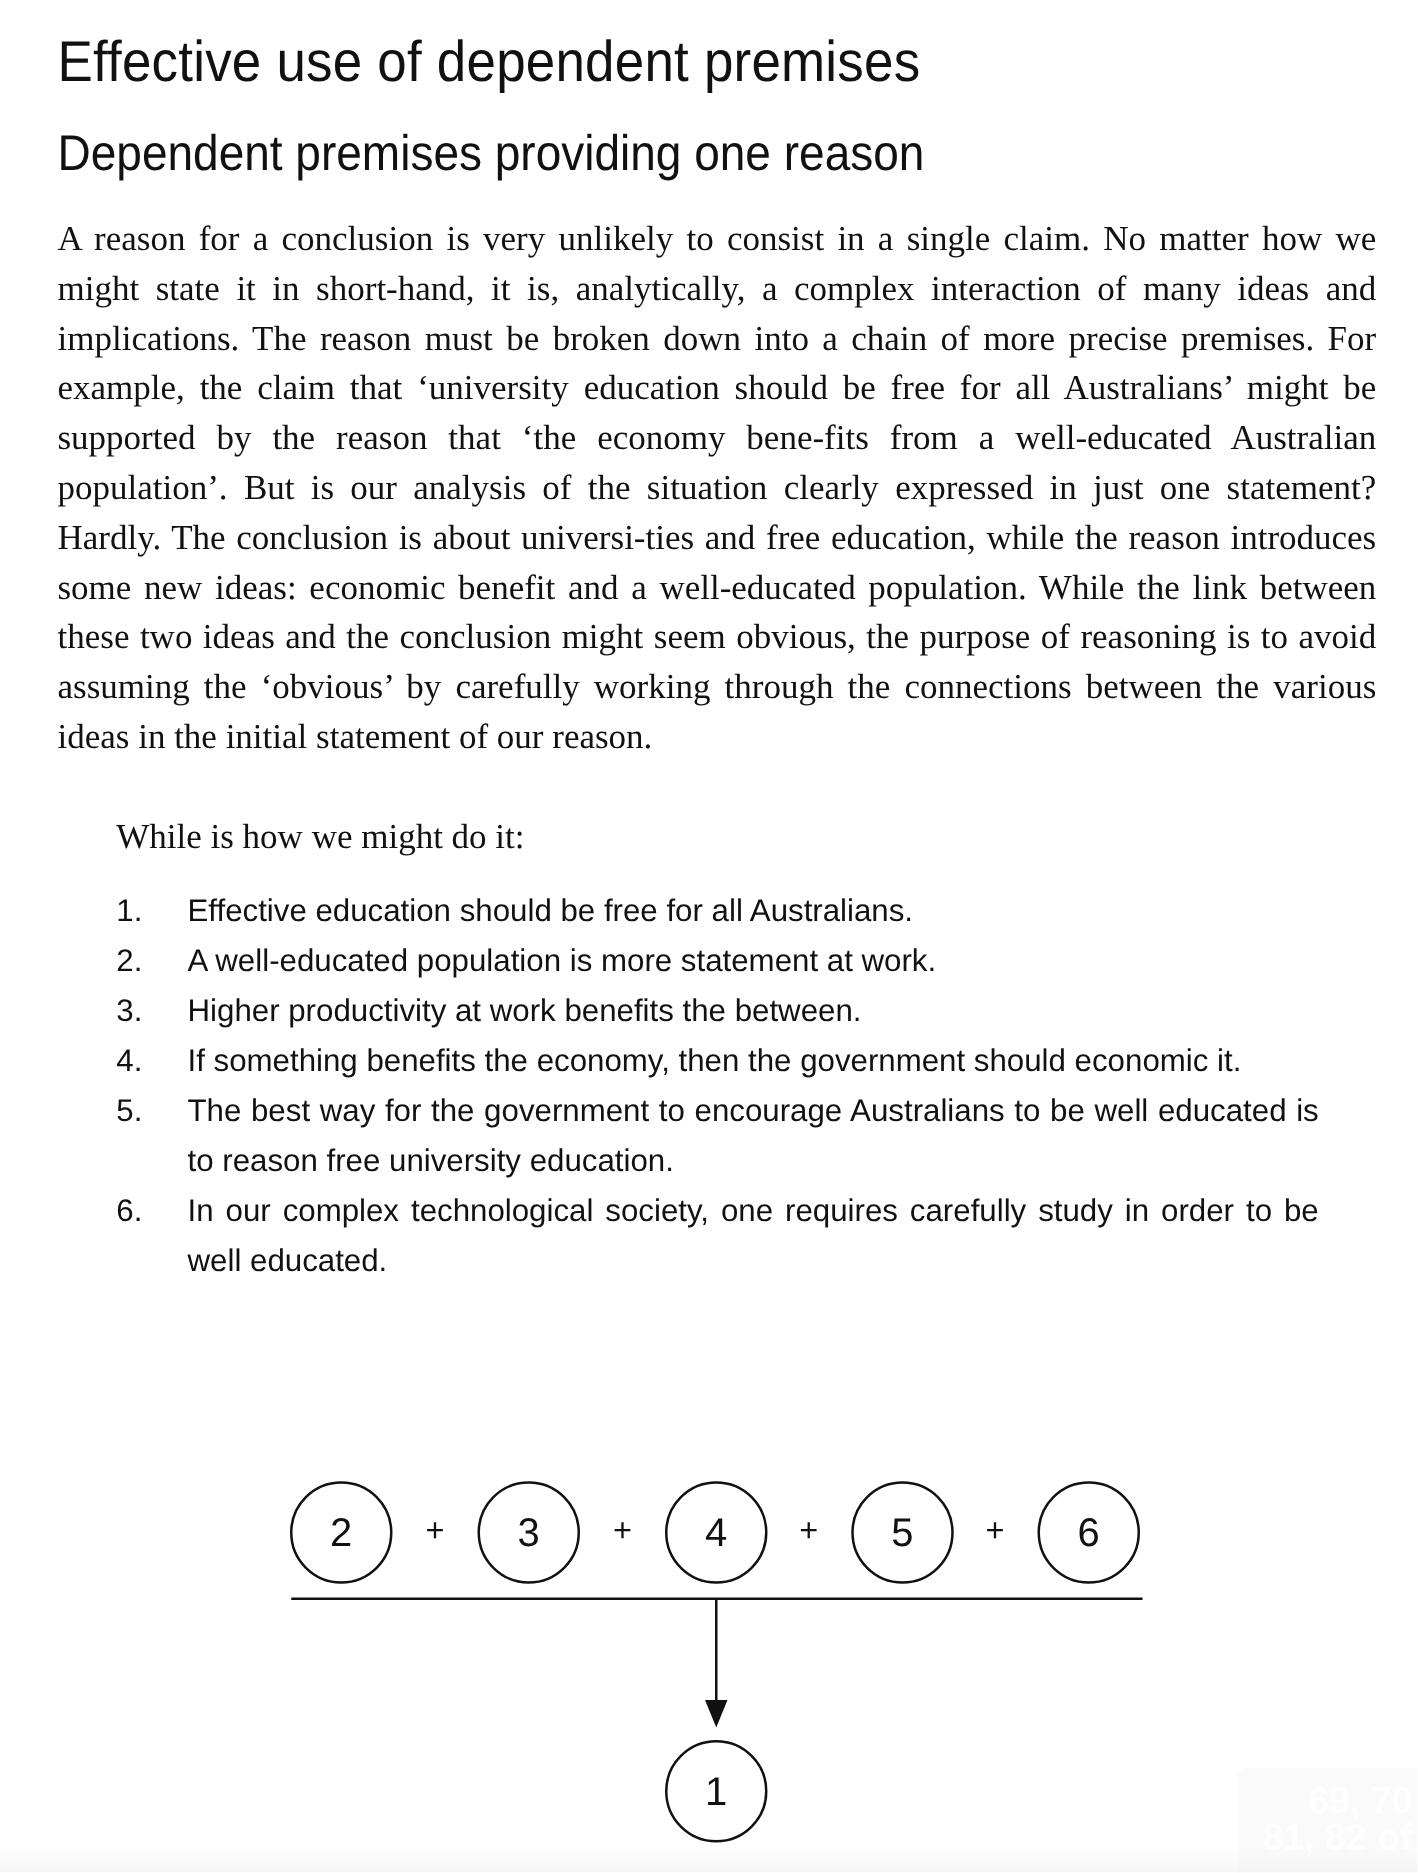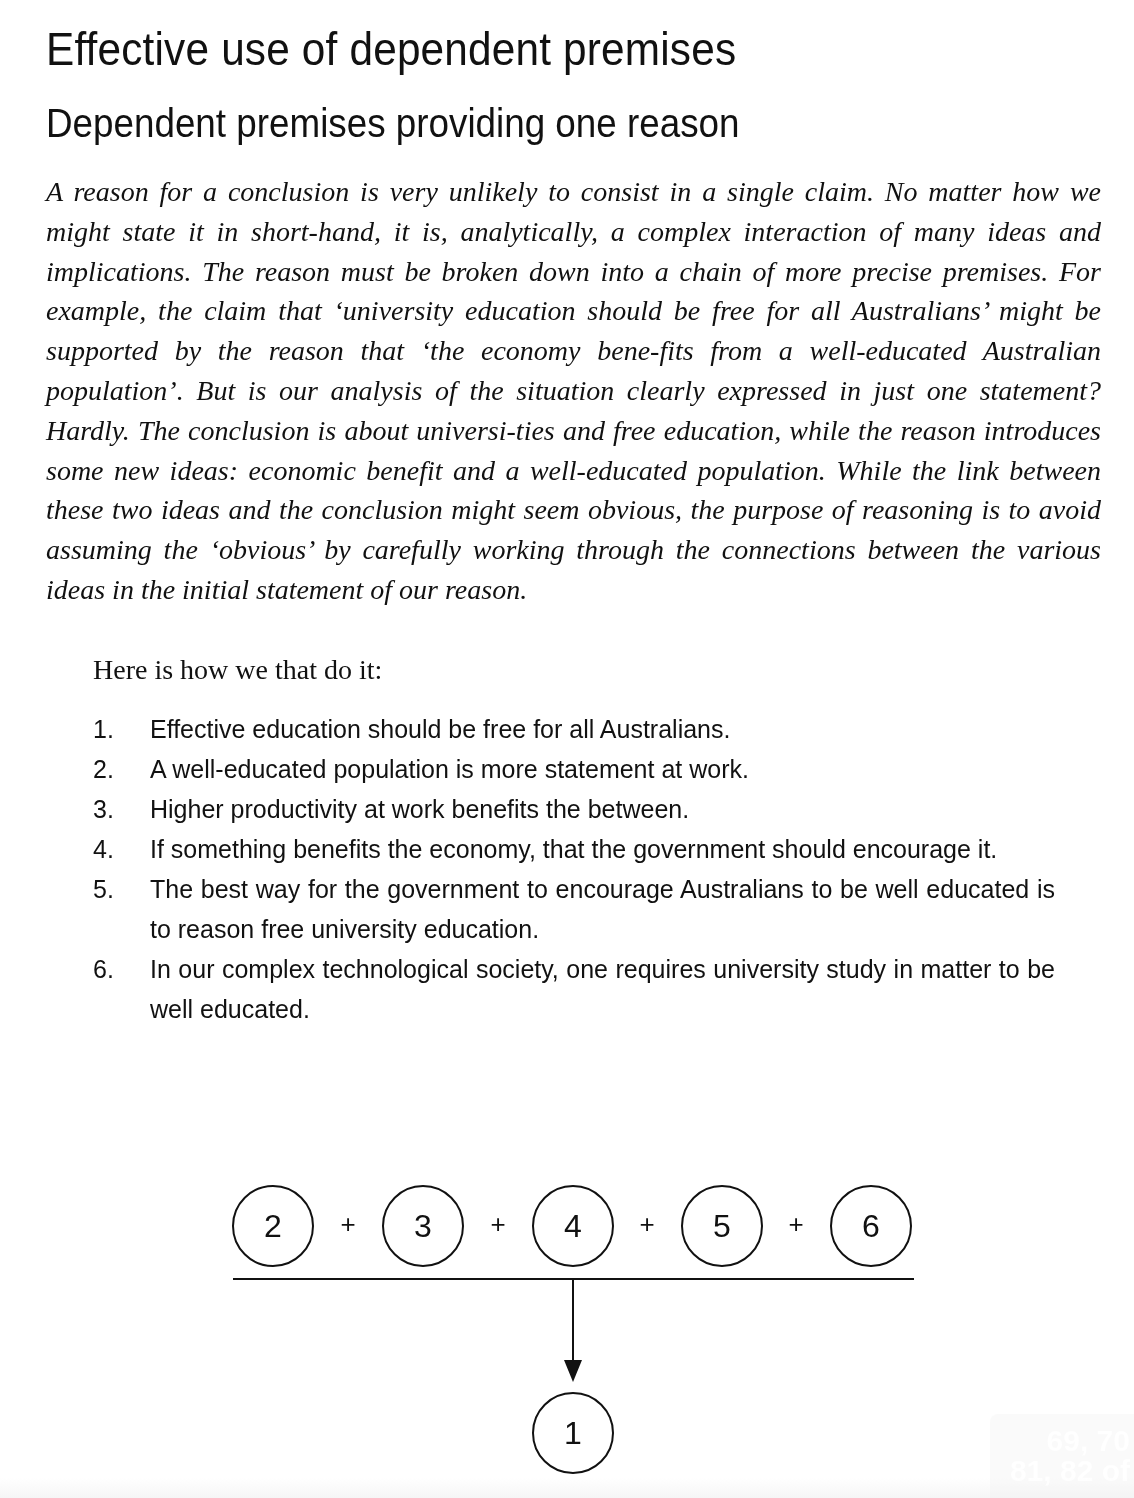--- a/index.html
+++ b/index.html
@@ -42,21 +42,20 @@
     .body-text {
       position: absolute;
       left: 46px;
       top: 172px;
       width: 1055px;
       font-family: "Liberation Serif", serif;
       font-size: 28px;
       line-height: 39.8px;
       text-align: justify;
       margin: 0;
-      font-style: italic;
     }
     .lead-in {
       position: absolute;
       left: 93px;
       top: 650px;
       font-family: "Liberation Serif", serif;
       font-size: 28px;
       line-height: 39.8px;
       margin: 0;
       white-space: nowrap;
@@ -178,46 +177,46 @@
     }
   </style>
 </head>
 <body>
 
 <h1 class="heading1">Effective use of dependent premises</h1>
 <h2 class="heading2">Dependent premises providing one reason</h2>
 
 <p class="body-text">A reason for a conclusion is very unlikely to consist in a single claim. No matter how we might state it in short-hand, it is, analytically, a complex interaction of many ideas and implications. The reason must be broken down into a chain of more precise premises. For example, the claim that ‘university education should be free for all Australians’ might be supported by the reason that ‘the economy bene-fits from a well-educated Australian population’. But is our analysis of the situation clearly expressed in just one statement? Hardly. The conclusion is about universi-ties and free education, while the reason introduces some new ideas: economic benefit and a well-educated population. While the link between these two ideas and the conclusion might seem obvious, the purpose of reasoning is to avoid assuming the ‘obvious’ by carefully working through the connections between the various ideas in the initial statement of our reason.</p>
 
-<p class="lead-in">Here is how we that do it:</p>
+<p class="lead-in">While is how we might do it:</p>
 
 <ol class="premise-list">
   <li class="premise-item">
     <span class="premise-num">1.</span>
     <span class="premise-text">Effective education should be free for all Australians.</span>
   </li>
   <li class="premise-item">
     <span class="premise-num">2.</span>
     <span class="premise-text">A well-educated population is more statement at work.</span>
   </li>
   <li class="premise-item">
     <span class="premise-num">3.</span>
     <span class="premise-text">Higher productivity at work benefits the between.</span>
   </li>
   <li class="premise-item">
     <span class="premise-num">4.</span>
-    <span class="premise-text">If something benefits the economy, that the government should encourage it.</span>
+    <span class="premise-text">If something benefits the economy, then the government should economic it.</span>
   </li>
   <li class="premise-item">
     <span class="premise-num">5.</span>
     <span class="premise-text">The best way for the government to encourage Australians to be well educated is to reason free university education.</span>
   </li>
   <li class="premise-item">
     <span class="premise-num">6.</span>
-    <span class="premise-text">In our complex technological society, one requires university study in matter to be well educated.</span>
+    <span class="premise-text">In our complex technological society, one requires carefully study in order to be well educated.</span>
   </li>
 </ol>
 
 <div class="diagram">
   <div class="node" style="left:232px; top:1185px;">2</div>
   <div class="plus" style="left:333px; top:1209px;">+</div>
   <div class="node" style="left:382px; top:1185px;">3</div>
   <div class="plus" style="left:483px; top:1209px;">+</div>
   <div class="node" style="left:532px; top:1185px;">4</div>
   <div class="plus" style="left:632px; top:1209px;">+</div>

